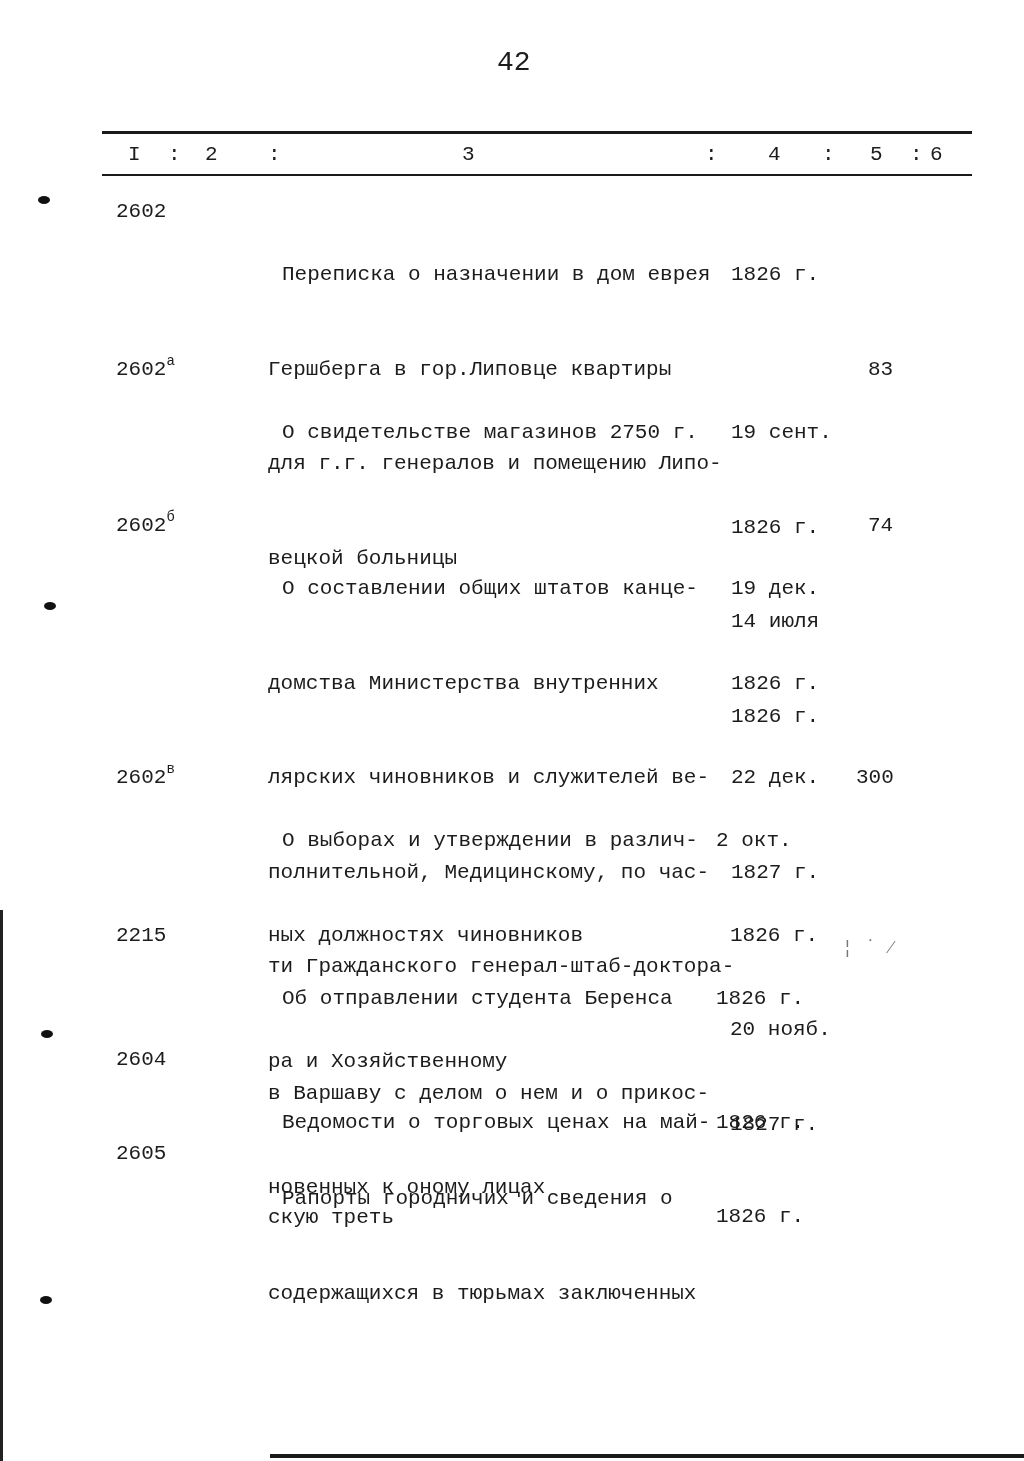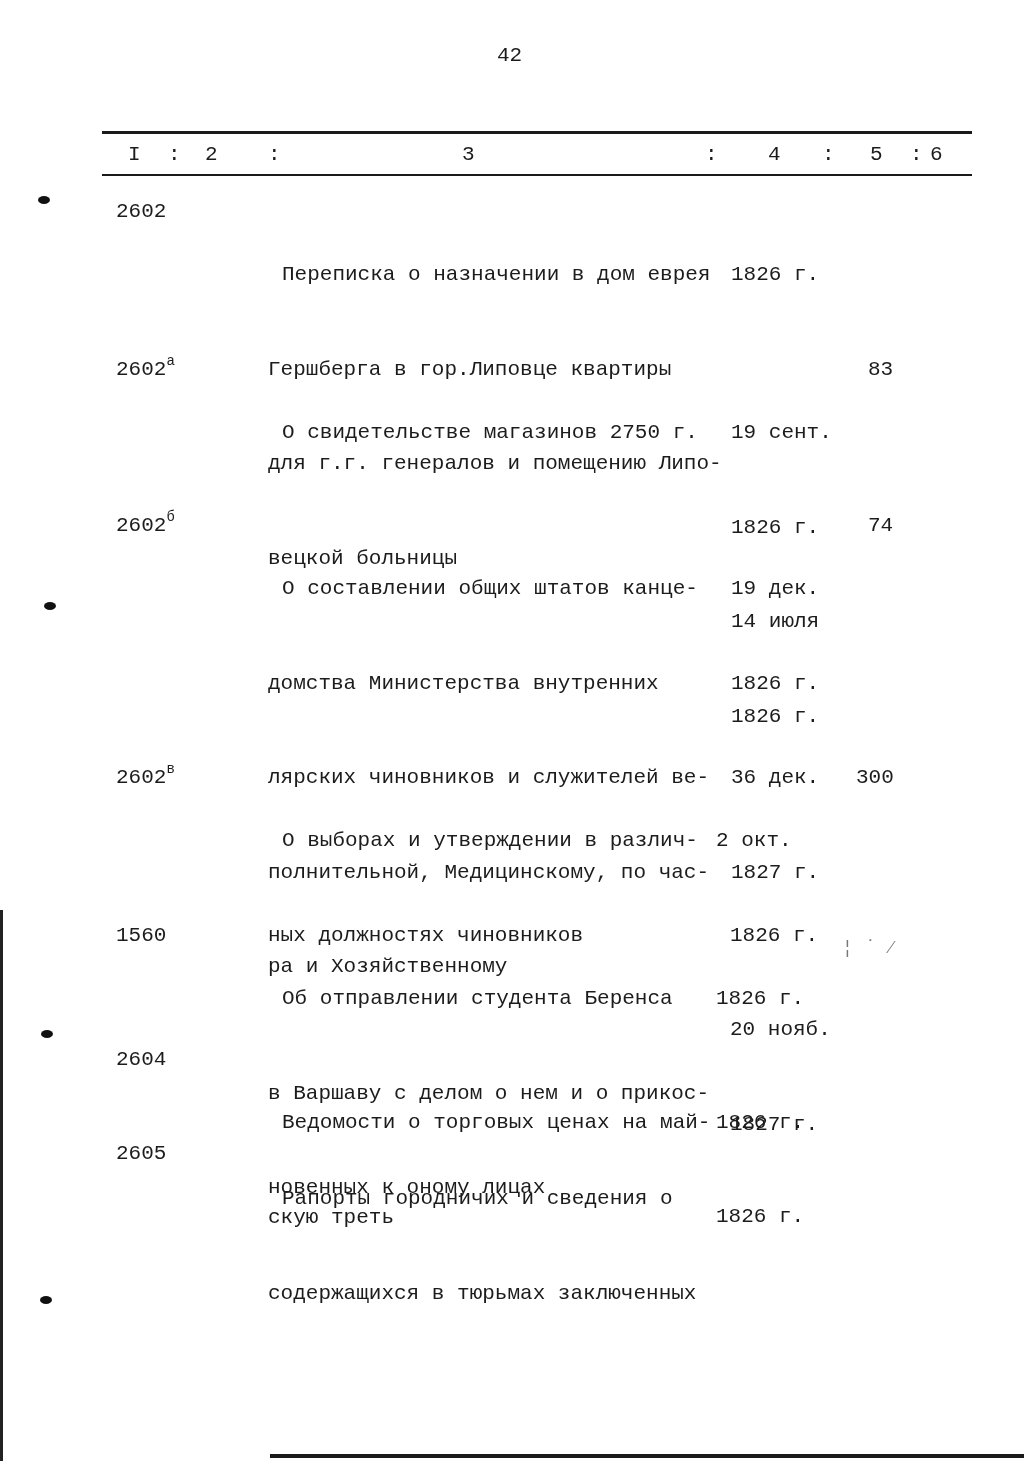--- a/index.html
+++ b/index.html
@@ -3,21 +3,21 @@
 <meta charset="utf-8">
 <style>
   html, body { margin: 0; padding: 0; }
   body {
     width: 1024px; height: 1461px; position: relative; overflow: hidden;
     background: #ffffff; color: #1c1c1c;
     font-family: "Liberation Mono", "DejaVu Sans Mono", monospace;
     font-size: 21px;
   }
   .abs { position: absolute; white-space: pre; line-height: 31.5px; }
-  .page-num { left: 497px; top: 40px; font-size: 21px; text-align: right; }
+  .page-num { left: 497px; top: 47px; font-size: 28px; text-align: right; }
   .rule { position: absolute; left: 102px; width: 870px; background: #1a1a1a; }
   .rule.top { top: 131px; height: 3px; }
   .rule.mid { top: 174px; height: 2px; }
   .rule.bottom { top: 1454px; left: 270px; width: 760px; height: 4px; }
   .left-edge { position: absolute; left: 0; top: 910px; width: 3px; height: 551px; background: #222; }
   .hdr { top: 139px; }
   .num { font-size: 21px; }
   sup { font-size: 14px; line-height: 0; position: relative; top: -2px; }
   .desc, .dates { line-height: 31.5px; }
   .hole { position: absolute; width: 12px; height: 8px; border-radius: 50%; background: #111; }
@@ -73,26 +73,27 @@
   <span class="abs" style="left:868px;top:354px">83</span>
 </div>
 
 <div>
   <span class="abs num" style="left:116px;top:510px"><span>2602</span><sup>б</sup></span>
   <div class="abs desc" style="left:268px;top:510px">
     <div style="padding-left:14px">О составлении общих штатов канце-</div>
     <div>домства Министерства внутренних</div>
     <div>лярских чиновников и служителей ве-</div>
     <div>полнительной, Медицинскому, по час-</div>
+    <div>ти Гражданского генерал-штаб-доктора-</div>
     <div>ра и Хозяйственному</div>
   </div>
   <div class="abs dates" style="left:731px;top:510px">
     <div>19 дек.</div>
     <div>1826 г.</div>
-    <div>36 дек.</div>
+    <div>22 дек.</div>
     <div>1827 г.</div>
   </div>
   <span class="abs" style="left:868px;top:510px">74</span>
 </div>
 
 <div>
   <span class="abs num" style="left:116px;top:762px"><span>2602</span><sup>в</sup></span>
   <div class="abs desc" style="left:268px;top:762px">
     <div style="padding-left:14px">О выборах и утверждении в различ-</div>
     <div>ных должностях чиновников</div>
@@ -100,21 +101,21 @@
   <div class="abs dates" style="left:716px;top:762px">
     <div>2 окт.</div>
     <div style="padding-left:14px">1826 г.</div>
     <div style="padding-left:14px">20 нояб.</div>
     <div style="padding-left:14px">1827 г.</div>
   </div>
   <span class="abs" style="left:856px;top:762px">300</span>
 </div>
 
 <div>
-  <span class="abs num" style="left:116px;top:920px"><span>1560</span></span>
+  <span class="abs num" style="left:116px;top:920px"><span>2215</span></span>
   <div class="abs desc" style="left:268px;top:920px">
     <div style="padding-left:14px">Об отправлении студента Беренса</div>
     <div>в Варшаву с делом о нем и о прикос-</div>
     <div>новенных к оному лицах</div>
   </div>
   <div class="abs dates" style="left:716px;top:920px">
     <div>1826 г.</div>
   </div>
   <span class="faint" style="left:842px;top:938px">¦ ˙ ⁄</span>
 </div>

